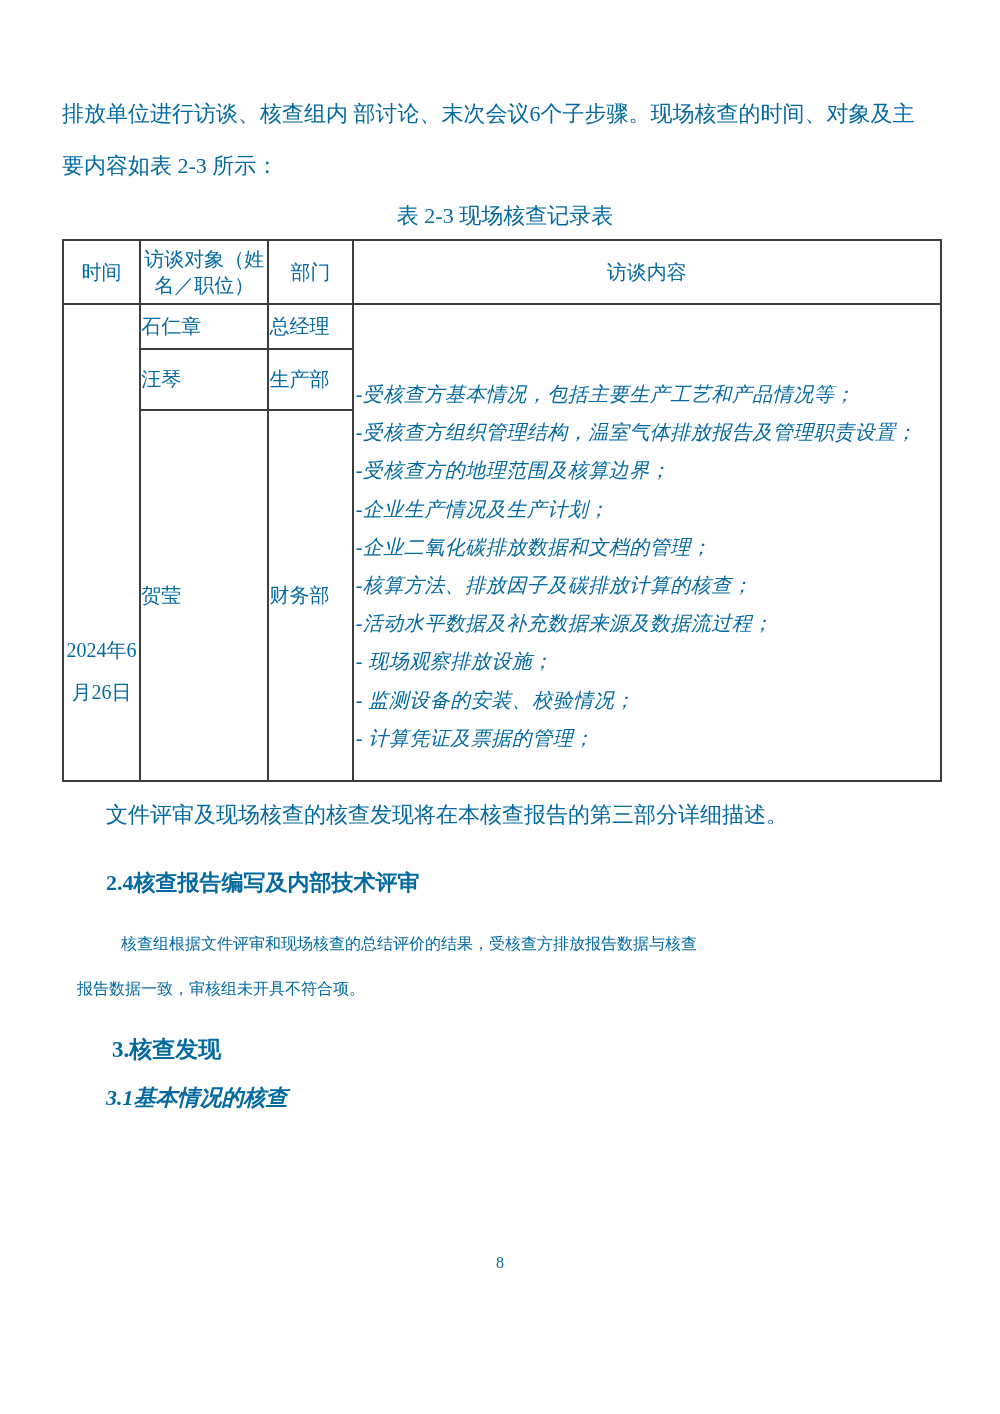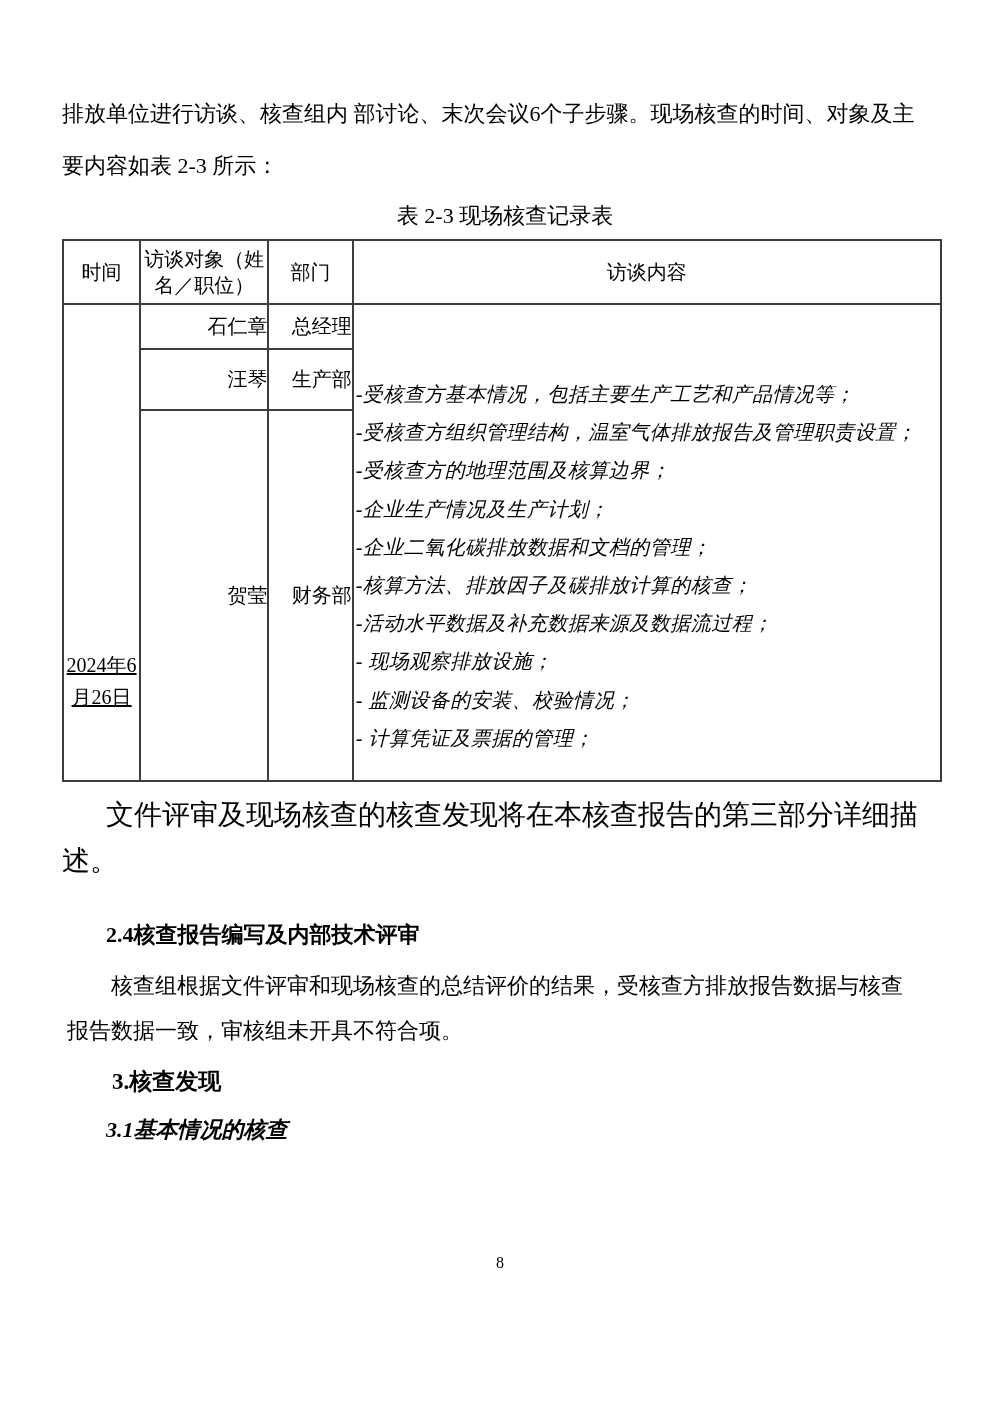--- a/index.html
+++ b/index.html
@@ -5,21 +5,21 @@
   html, body {
     margin: 0;
     padding: 0;
     background: #ffffff;
   }
   .page {
     position: relative;
     width: 1000px;
     height: 1414px;
     background: #ffffff;
-    color: #000000;
+    color: #0369a1;
     font-family: "Liberation Serif", "DejaVu Serif", serif;
     overflow: hidden;
   }
   .content {
     position: absolute;
     left: 62px;
     top: 0;
     width: 886px;
   }
   .para {
@@ -53,47 +53,47 @@
   }
   .record-table th { text-align: center; vertical-align: middle; line-height: 26px; }
   .th-time     { width: 75px; }
   .th-person   { width: 126px; }
   .th-dept     { width: 82px; }
   .th-content  { width: 585px; }
   .row-head    { height: 64px; padding-left: 20px; }
   .row-1       { height: 36px; }
   .row-2       { height: 49px; }
   .row-3       { height: 297px; }
-  .cell-center { text-align: right; vertical-align: middle; }
+  .cell-center { text-align: left; vertical-align: middle; }
   .cell-time   { vertical-align: bottom; text-align: center; font-size: 21px; }
-  .cell-time .time-text { padding-bottom: 44px; line-height: 32px; text-decoration: underline; }
+  .cell-time .time-text { padding-bottom: 44px; line-height: 42px; }
   .cell-content { vertical-align: top; font-style: italic; }
   .content-lines { padding: 1px 4px 0 2px; }
   .content-line {
     font-size: 20px;
     line-height: 38.2px;
     letter-spacing: 0.5px;
     white-space: nowrap;
   }
   .after-table-para {
     margin-top: 10px;
-    font-size: 28px;
+    font-size: 22px;
     line-height: 46px;
     text-indent: 44px;
     white-space: pre-line;
   }
   .heading {
     margin: 0;
     font-weight: bold;
     white-space: pre-line;
   }
   .heading-2-4 { font-size: 22px; line-height: 46px; padding-left: 44px; }
   .body-para {
-    margin: 5px;
-    font-size: 22px;
+    margin: 15px;
+    font-size: 16px;
     line-height: 45px;
     text-indent: 44px;
     white-space: pre-line;
   }
   .heading-3   { font-size: 23px; line-height: 48px; padding-left: 50px; margin-top: 4px; }
   .heading-3-1 { font-size: 22px; line-height: 48px; padding-left: 44px; font-style: italic; }
   .page-number {
     position: absolute;
     top: 1252px;
     left: 0;

